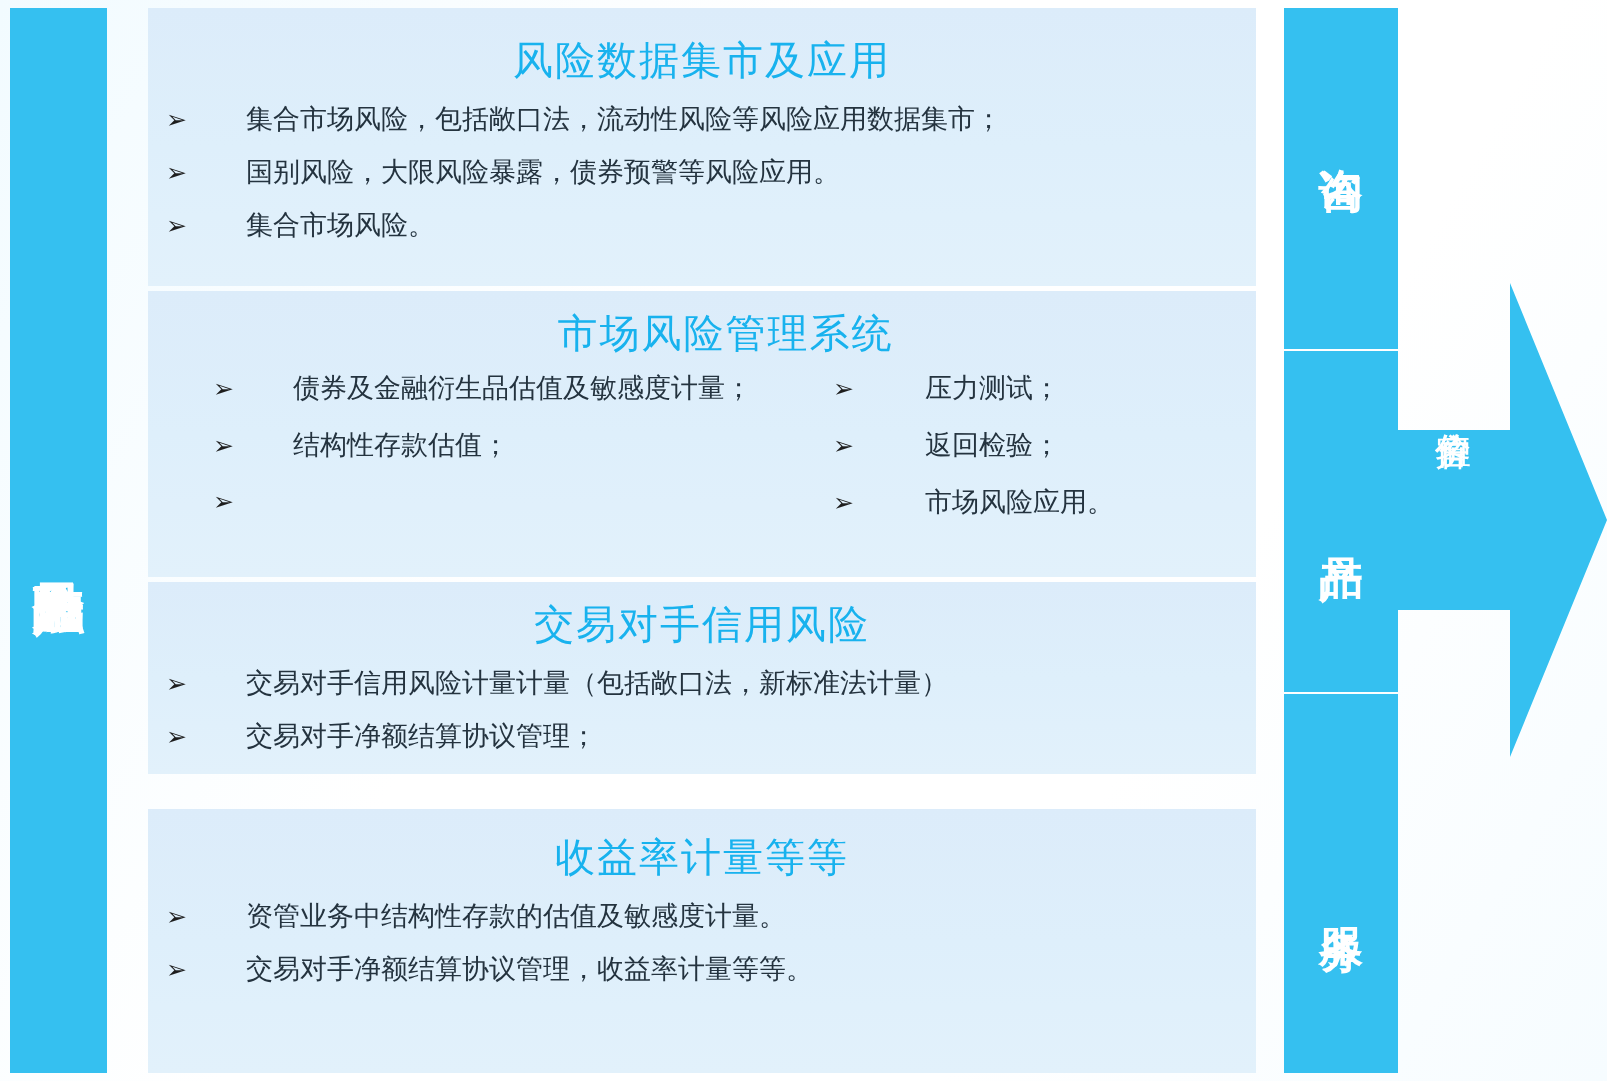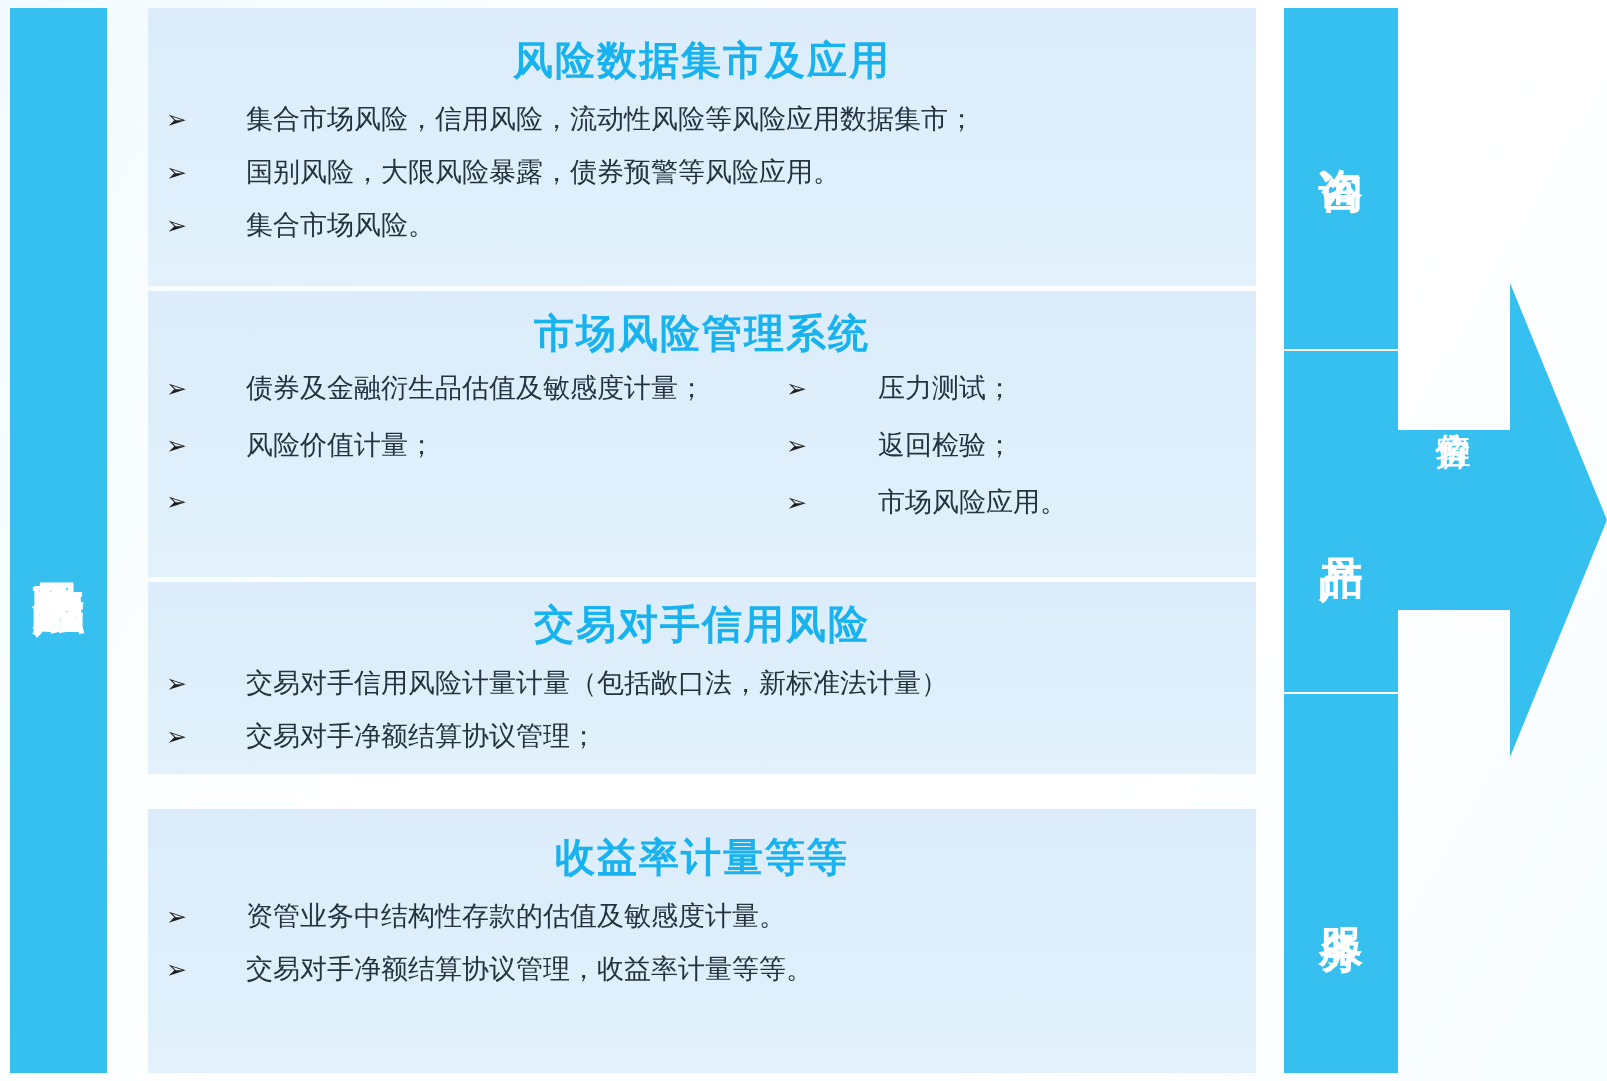--- a/index.html
+++ b/index.html
@@ -61,28 +61,28 @@
   }
   .section {
     position: absolute;
     left: 0;
     width: 100%;
     background: linear-gradient(180deg, #dcecfa 0%, #deeffb 50%, #e2f1fb 100%);
     box-sizing: border-box;
     overflow: hidden;
   }
   .section.s1 { top: 0px;   height: 278px; }
-  .section.s2 { top: 283px; height: 286px; }
+  .section.s2 { top: 283px; height: 286px; padding-left: 47px; }
   .section.s3 { top: 574px; height: 192px; }
   .section.s4 { top: 801px; height: 264px; }
 
   .sec-title {
     text-align: center;
     color: #18b2ee;
-    font-weight: bold;
+    font-weight: normal;
     font-size: 40px;
     line-height: 1;
     letter-spacing: 2px;
   }
   .section.s1 .sec-title { margin-top: 32px; }
   .section.s2 .sec-title { margin-top: 22px; }
   .section.s3 .sec-title { margin-top: 22px; }
   .section.s4 .sec-title { margin-top: 28px; }
 
   .bullets {
@@ -188,21 +188,21 @@
     <div class="left-bar-label">金融风险产品</div>
   </div>
 
   <div class="content">
 
     <div class="section s1">
       <div class="sec-title">风险数据集市及应用</div>
       <div class="bullets">
         <div class="bullet">
           <span class="marker">➢</span>
-          <span class="btext">集合市场风险，信用风险，流动性风险等风险应用数据集市；</span>
+          <span class="btext">集合市场风险，包括敞口法，流动性风险等风险应用数据集市；</span>
         </div>
         <div class="bullet">
           <span class="marker">➢</span>
           <span class="btext">国别风险，大限风险暴露，债券预警等风险应用。</span>
         </div>
         <div class="bullet">
           <span class="marker">➢</span>
           <span class="btext">集合市场风险。</span>
         </div>
       </div>
@@ -214,21 +214,21 @@
         <div class="bullet col-l">
           <span class="marker">➢</span>
           <span class="btext">债券及金融衍生品估值及敏感度计量；</span>
         </div>
         <div class="bullet col-r">
           <span class="marker">➢</span>
           <span class="btext">压力测试；</span>
         </div>
         <div class="bullet col-l">
           <span class="marker">➢</span>
-          <span class="btext">风险价值计量；</span>
+          <span class="btext">结构性存款估值；</span>
         </div>
         <div class="bullet col-r">
           <span class="marker">➢</span>
           <span class="btext">返回检验；</span>
         </div>
         <div class="bullet col-l">
           <span class="marker">➢</span>
         </div>
         <div class="bullet col-r">
           <span class="marker">➢</span>

